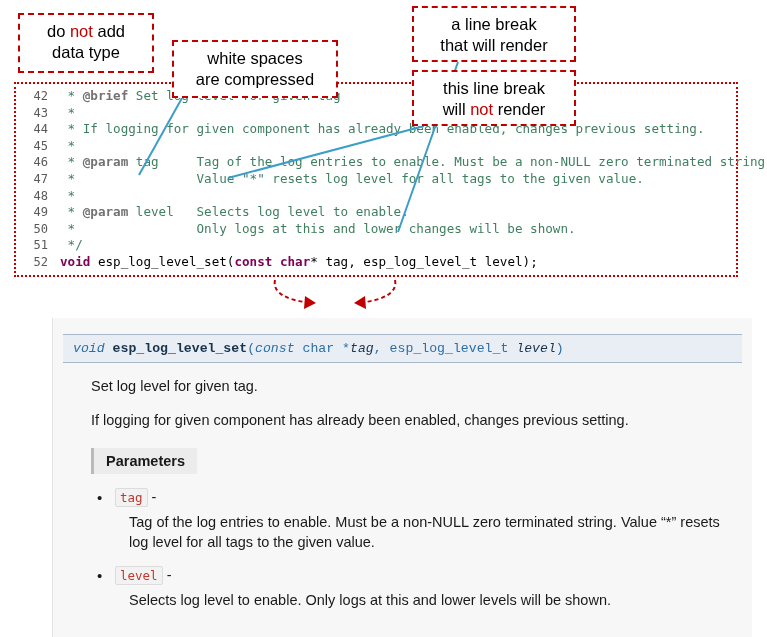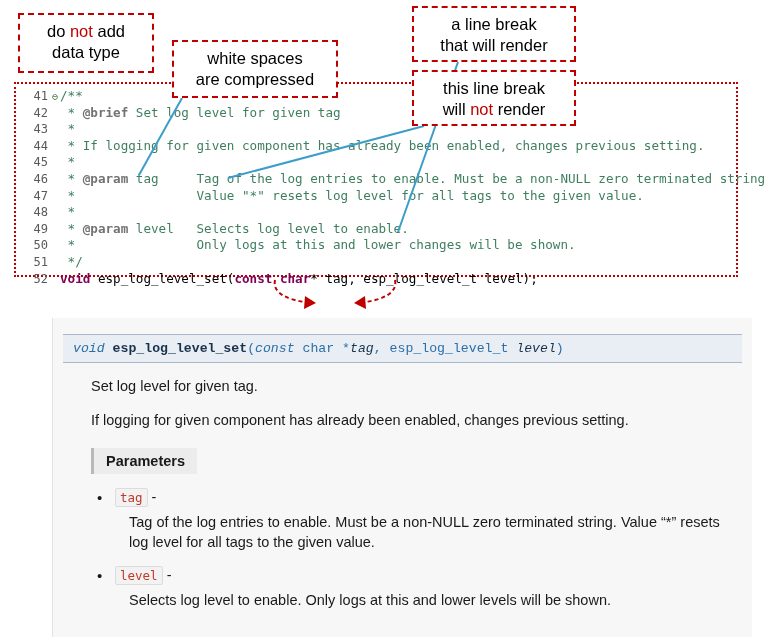--- a/index.html
+++ b/index.html
@@ -246,21 +246,20 @@
   <div>that will render</div>
 </div>
 
 <div class="callout" id="callout-linebreak-norender">
   <div>this line break</div>
   <div><span>will </span><span class="hl">not</span><span> render</span></div>
 </div>
 
 <div id="code-block">
   <div id="code-lines">
-      <div class="code-line"><span class="ln">41</span><span class="fold">⊖</span><span class="code-text">/**</span></div>
       <div class="code-line"><span class="ln">42</span><span class="fold"></span><span class="code-text"> * <span class="tagword">@brief</span> Set log level for given tag</span></div>
       <div class="code-line"><span class="ln">43</span><span class="fold"></span><span class="code-text"> *</span></div>
       <div class="code-line"><span class="ln">44</span><span class="fold"></span><span class="code-text"> * If logging for given component has already been enabled, changes previous setting.</span></div>
       <div class="code-line"><span class="ln">45</span><span class="fold"></span><span class="code-text"> *</span></div>
       <div class="code-line"><span class="ln">46</span><span class="fold"></span><span class="code-text"> * <span class="tagword">@param</span> tag     Tag of the log entries to enable. Must be a non-NULL zero terminated string.</span></div>
       <div class="code-line"><span class="ln">47</span><span class="fold"></span><span class="code-text"> *                Value "*" resets log level for all tags to the given value.</span></div>
       <div class="code-line"><span class="ln">48</span><span class="fold"></span><span class="code-text"> *</span></div>
       <div class="code-line"><span class="ln">49</span><span class="fold"></span><span class="code-text"> * <span class="tagword">@param</span> level   Selects log level to enable.</span></div>
       <div class="code-line"><span class="ln">50</span><span class="fold"></span><span class="code-text"> *                Only logs at this and lower changes will be shown.</span></div>
       <div class="code-line"><span class="ln">51</span><span class="fold"></span><span class="code-text"> */</span></div>

